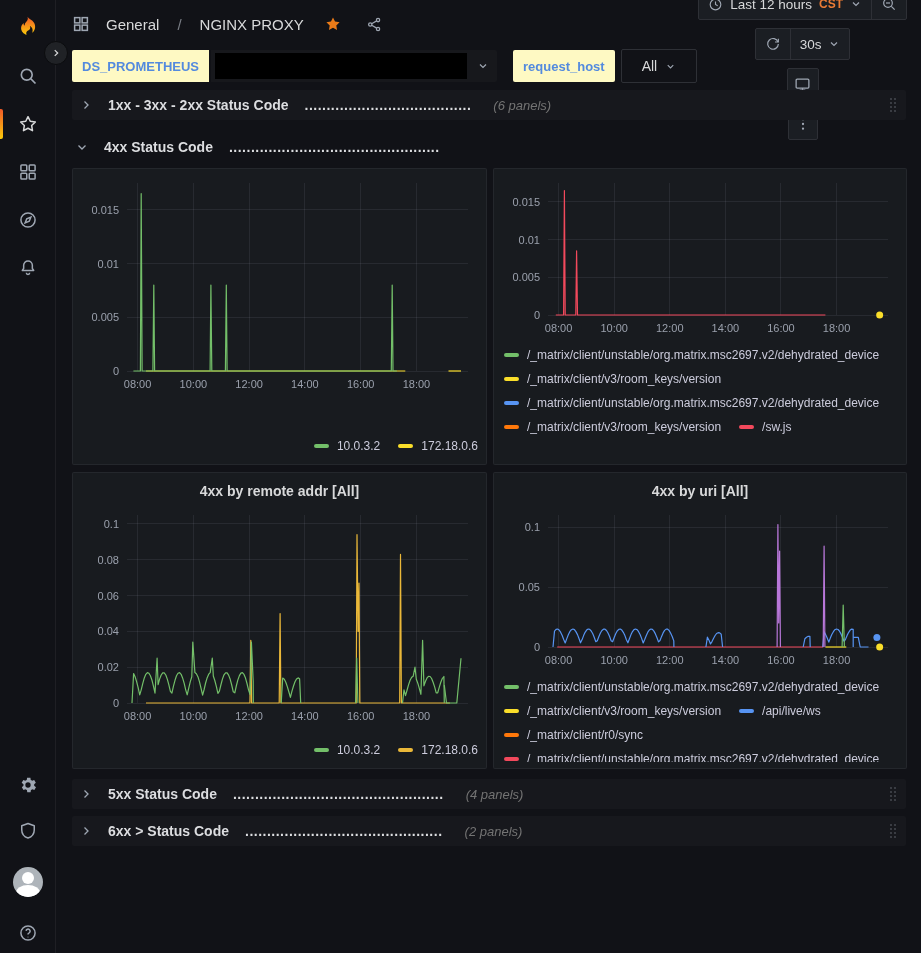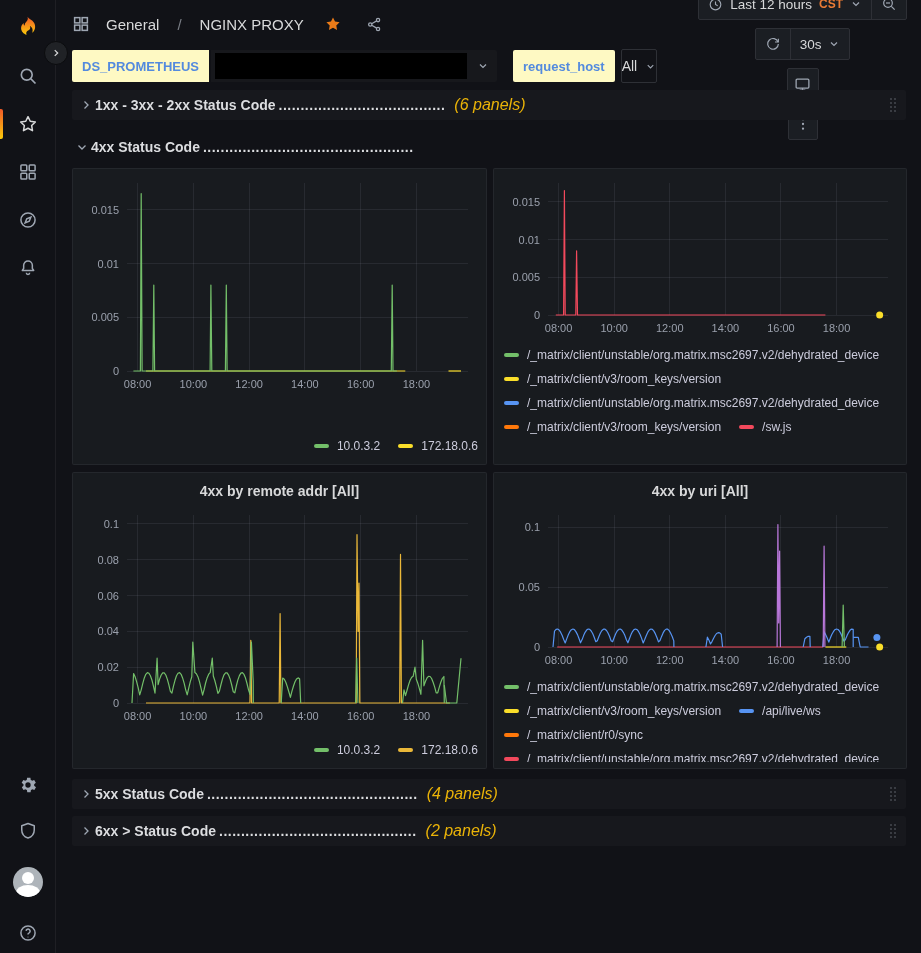--- a/index.html
+++ b/index.html
@@ -35,29 +35,29 @@
   .tz{color:#eb7b35;font-size:12px;font-weight:700;}
   .refresh-val{color:#d8d9da;font-size:13.5px;}
 
   
   .submenu{height:36px;flex:none;display:flex;align-items:center;padding:0 16px;gap:2px;}
   .var-label{height:32px;display:flex;align-items:center;padding:0 10px;background:#fef9c3;color:#538ade;font-weight:700;font-size:13px;border-radius:2px 0 0 2px;cursor:default;}
   .var-select{height:32px;display:flex;align-items:center;background:#17181c;padding:0 8px 0 4px;gap:10px;cursor:pointer;border-radius:0 2px 2px 0;}
   .redacted{width:252px;height:26px;background:#000;}
   .caret{color:#9fa7b3;display:flex;}
   .gap12{width:12px;flex:none;}
-  .all-select{height:32px;display:flex;align-items:center;gap:8px;padding:0 0;border:1px solid #2e3036;border-radius:2px;color:#d8d9da;font-size:14px;cursor:pointer;margin-left:4px;}
+  .all-select{height:32px;display:flex;align-items:center;gap:8px;padding:0 20px;border:1px solid #2e3036;border-radius:2px;color:#d8d9da;font-size:14px;cursor:pointer;margin-left:4px;}
 
   
   .dash{flex:1;padding:6px 15px 0 16px;overflow:hidden;}
-  .row-head{height:30px;display:flex;align-items:center;padding:0 8px;gap:3px;cursor:pointer;}
+  .row-head{height:30px;display:flex;align-items:center;padding:0 8px;gap:16px;cursor:pointer;}
   .row-head.collapsed{background:#17181d;border-radius:2px;}
   .row-title{font-size:14px;font-weight:700;color:#dcdde0;white-space:nowrap;}
   .row-dots{font-size:14px;font-weight:700;color:#dcdde0;letter-spacing:0.5px;overflow:hidden;white-space:nowrap;}
-  .row-count{font-size:16px;font-style:italic;color:#eab308;margin-left:6px;white-space:nowrap;}
+  .row-count{font-size:13px;font-style:italic;color:#737373;margin-left:6px;white-space:nowrap;}
   .row-grip{margin-left:auto;color:#43464d;display:flex;cursor:grab;}
   .chev{color:#9fa7b3;display:flex;flex:none;}
   .rh-1{margin-bottom:0;}
   .rh-4xx{margin-top:14px;height:26px;padding:0 4px;}
   .grid2{margin-top:8px;display:grid;grid-template-columns:415px 414px;column-gap:6px;row-gap:7px;}
   .panel{height:297px;box-sizing:border-box;background:#181b1f;border:1px solid rgba(204,204,220,0.07);border-radius:2px;padding:4px 8px 6px;display:flex;flex-direction:column;overflow:hidden;}
   .panel-title{margin:0;text-align:center;font-size:14px;font-weight:600;color:#d8d9da;height:28px;line-height:28px;cursor:pointer;}
   svg.chart{flex:none;}
   .legend{font-size:12px;color:#ccccdc;}
   .legend-inline{display:flex;gap:18px;margin-top:auto;padding-left:2px;justify-content:flex-end;}

